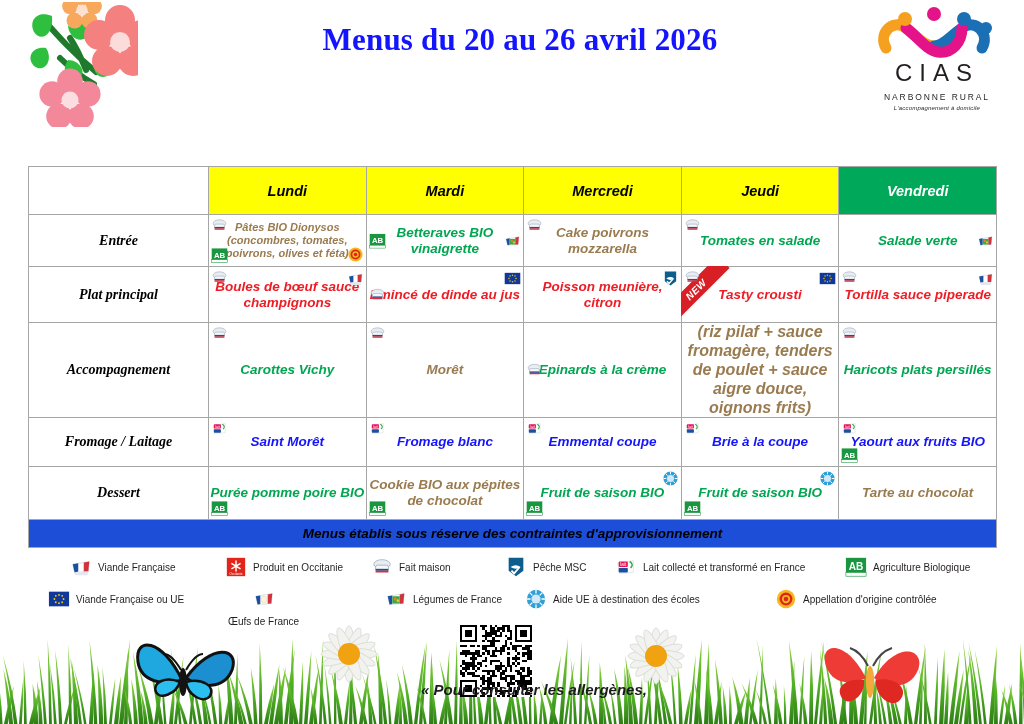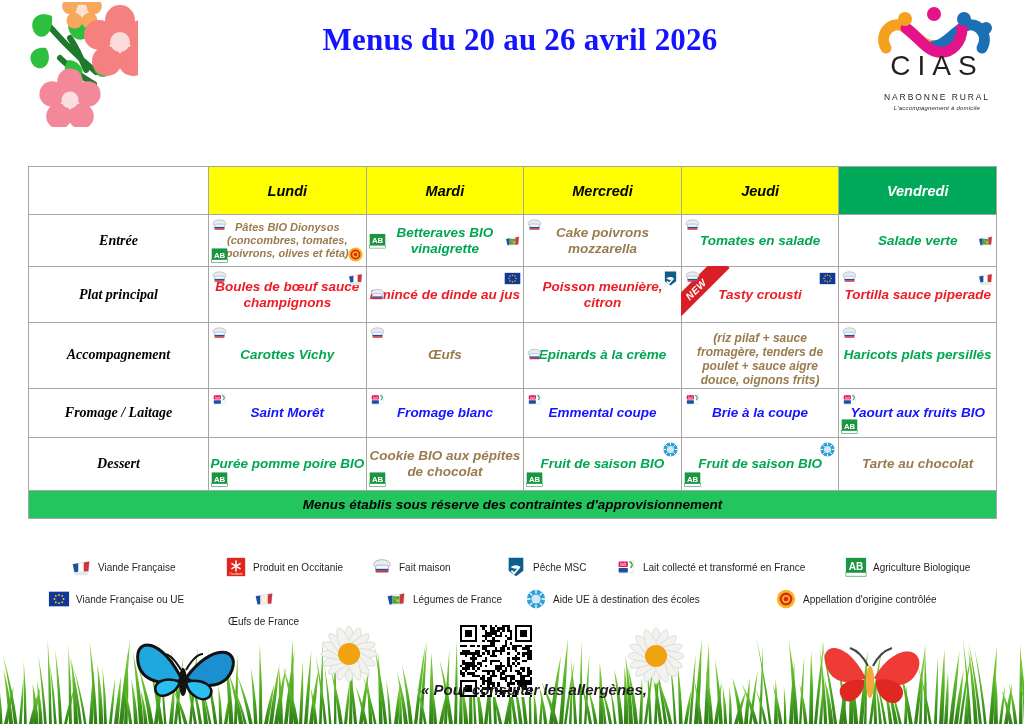--- a/index.html
+++ b/index.html
@@ -22,22 +22,22 @@
     text-align:center;
     font-size:31px; font-weight:bold;
     color:#1414ff;
     font-family:"Liberation Serif", serif;
     letter-spacing:0.2px;
     white-space:nowrap;
   }
 
   #cias-logo { position:absolute; left:872px; top:6px; width:130px; height:112px; }
   #cias-logo .cias-word {
-    position:absolute; left:0; top:44px; width:130px; text-align:center;
-    font-size:28px; letter-spacing:7px; color:#231f20; font-weight:400;
+    position:absolute; left:0; top:53px; width:130px; text-align:center;
+    font-size:24px; letter-spacing:7px; color:#231f20; font-weight:400;
     font-family:"Liberation Sans", sans-serif;
   }
   #cias-logo .cias-sub {
     position:absolute; left:0; top:86px; width:130px; text-align:center;
     font-size:8.5px; letter-spacing:1.9px; color:#231f20;
   }
   #cias-logo .cias-tag {
     position:absolute; left:0; top:99px; width:130px; text-align:center;
     font-size:6px; letter-spacing:0.2px; color:#231f20; font-style:italic;
   }
@@ -84,35 +84,35 @@
     display:block;
     font-style:italic; font-weight:bold;
     line-height:1.18;
     font-size:13.5px;
   }
   .cell-text.green  { color:#00a651; }
   .cell-text.red    { color:#ee1c25; }
   .cell-text.blue   { color:#1414ff; }
   .cell-text.brown  { color:#9a7b4f; }
   .cell-text.small  { font-size:11px; font-weight:bold; }
-  .cell-text.tiny   { font-size:12px; font-weight:bold;margin-top:8px; }
+  .cell-text.tiny   { font-size:16px; font-weight:bold; }
 
   
   tr.r-entree  td { height:52px; }
   tr.r-plat    td { height:56px; }
   tr.r-accomp  td { height:51px; }
   tr.r-fromage td { height:49px; }
   tr.r-dessert td { height:53px; }
 
   td.footnote {
     height:28px;
     text-align:center;
     font-size:13.5px; font-weight:bold; font-style:italic;
     color:#000000;
-    background:#22c55e;
+    background:#1d4ed8;
   }
 
   
   .badge { position:absolute; line-height:0; }
   .badge.tl { left:2px; top:2px; }
   .badge.bl { left:2px; bottom:2px; }
   .badge.tr { right:2px; top:3px; }
   .badge.ml { left:2px; top:50%; transform:translateY(-50%); }
   .badge.mr { right:2px; top:50%; transform:translateY(-50%); }
   .badge.br { right:2px; bottom:3px; }
@@ -405,21 +405,21 @@
             </svg></span>
           <span class="cell-text green">Carottes Vichy</span>
         </td>
         <td class="cell">
           <span class="badge tl"><svg width="17" height="17" viewBox="0 0 24 24">
               <ellipse cx="12" cy="9" rx="9" ry="5" fill="#e9edf2" stroke="#9aa7b4" stroke-width="0.8"></ellipse>
               <rect x="5" y="10" width="14" height="6" rx="2" fill="#f5f7fa" stroke="#9aa7b4" stroke-width="0.8"></rect>
               <rect x="5" y="14" width="14" height="2" fill="#1b4fa0"></rect>
               <rect x="5" y="16" width="14" height="2" fill="#d0333b"></rect>
             </svg></span>
-          <span class="cell-text brown">Œufs</span>
+          <span class="cell-text brown">Morêt</span>
         </td>
         <td class="cell">
           <span class="badge ml"><svg width="17" height="17" viewBox="0 0 24 24">
               <ellipse cx="12" cy="9" rx="9" ry="5" fill="#e9edf2" stroke="#9aa7b4" stroke-width="0.8"></ellipse>
               <rect x="5" y="10" width="14" height="6" rx="2" fill="#f5f7fa" stroke="#9aa7b4" stroke-width="0.8"></rect>
               <rect x="5" y="14" width="14" height="2" fill="#1b4fa0"></rect>
               <rect x="5" y="16" width="14" height="2" fill="#d0333b"></rect>
             </svg></span>
           <span class="cell-text green">Epinards à la crème</span>
         </td>

